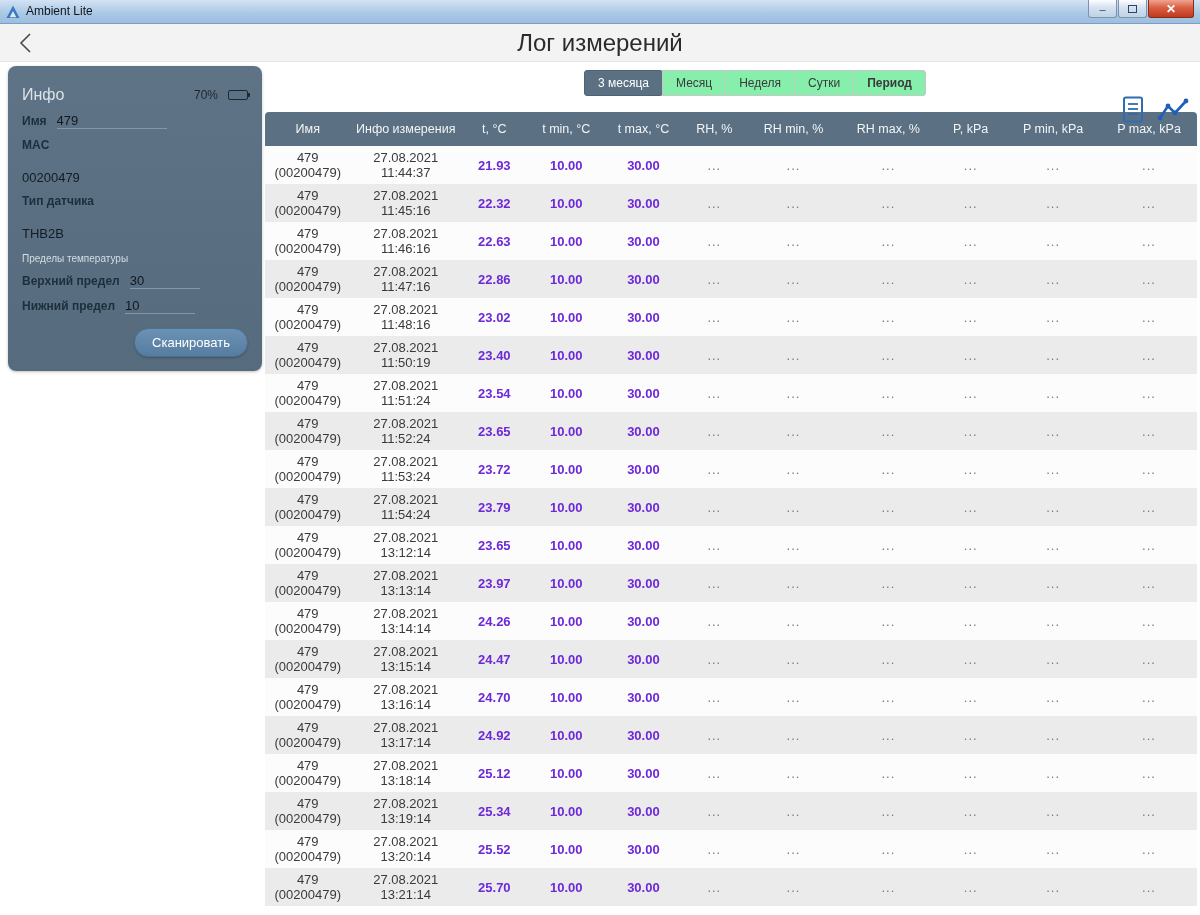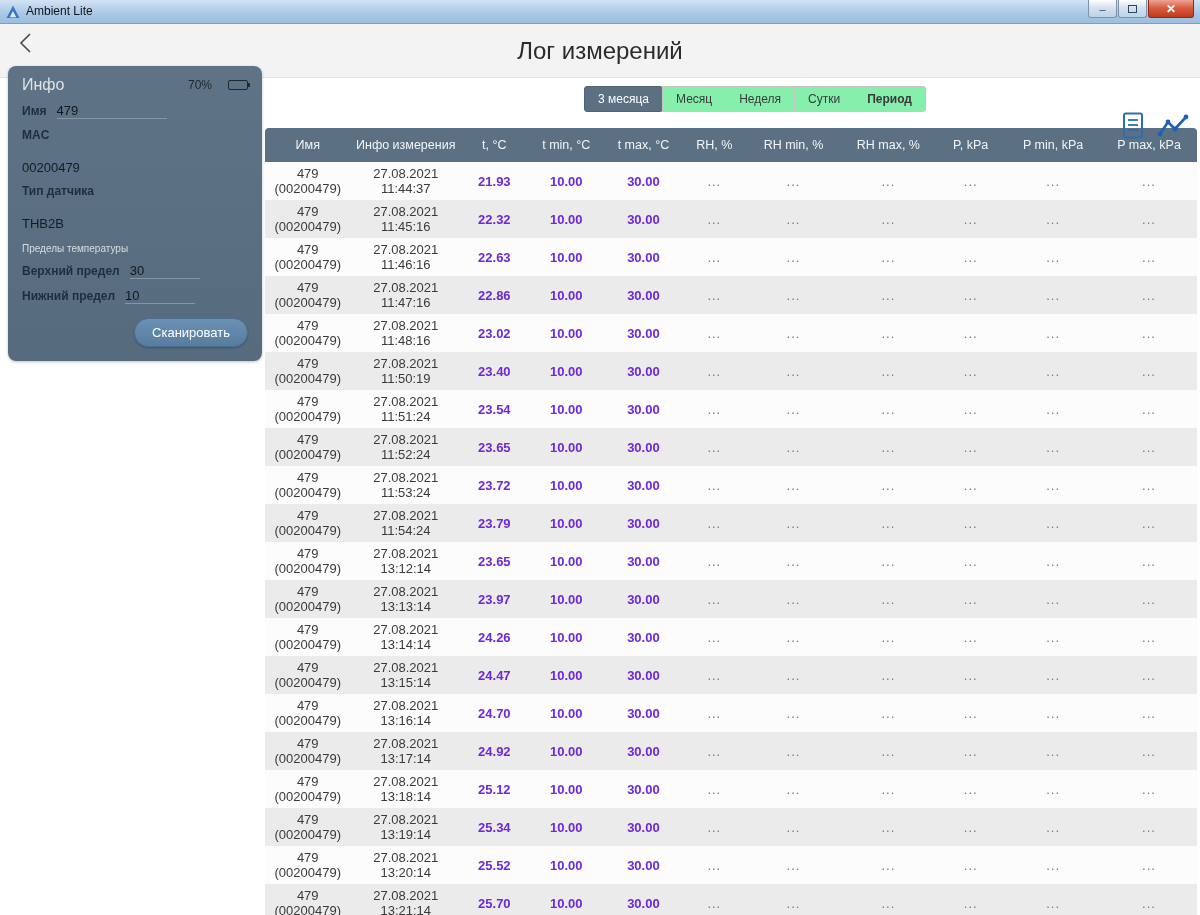--- a/index.html
+++ b/index.html
@@ -33,21 +33,21 @@
   .win-btn.min, .win-btn.max { width: 29px; }
   .win-btn.close {
     width: 46px;
     background: linear-gradient(#f0a492, #d95f43 45%, #c03a1e);
     border-color: #8e2a16; color: #fff; font-weight: bold; font-size: 12px;
   }
   .max-glyph { width: 9px; height: 8px; border: 1px solid #274763; display: inline-block; background: transparent; }
 
   
   .header {
-    height: 54px;
+    height: 38px;
     background: #f3f3f3;
     border-bottom: 1px solid #e4e4e4;
     position: relative;
     display: flex; align-items: center; justify-content: center;
   }
   .back-btn {
     position: absolute; left: 10px; top: 4px;
     width: 30px; height: 30px;
     background: transparent; border: none; cursor: pointer;
     display: flex; align-items: center; justify-content: center;
@@ -58,23 +58,23 @@
   .info-panel {
     position: absolute;
     left: 8px; top: 66px; width: 254px;
     background: linear-gradient(#5e7486, #566c7e);
     border-radius: 8px;
     padding: 10px 14px 14px 14px;
     color: #e3e8ec;
     box-shadow: 0 1px 3px rgba(0,0,0,.25);
     display: flex; flex-direction: column;
   }
-  .panel-head { display: flex; justify-content: space-between; align-items: center; }
+  .panel-head { display: flex; justify-content: space-between; align-items: center; margin-top: 10px; }
   .panel-title { font-size: 16px; color: #dde3e8; }
-  .battery-wrap { display: flex; align-items: center; gap: 16px; font-size: 12px; color: #20282f; }
+  .battery-wrap { display: flex; align-items: center; gap: 10px; font-size: 12px; color: #20282f; }
   .battery { width: 20px; height: 10px; border: 1px solid #20282f; border-radius: 2px; position: relative; padding: 1px; }
   .battery:after { content: ""; position: absolute; right: -3px; top: 2px; width: 2px; height: 4px; background: #20282f; border-radius: 0 1px 1px 0; }
   .battery-fill { height: 100%; width: 70%; background: #20282f; }
 
   .field-row { display: flex; align-items: baseline; margin-top: 9px; gap: 10px; }
   .field-label { font-size: 12px; font-weight: bold; color: #1d2e3c; white-space: nowrap; }
   .field-input {
     background: transparent; border: none; border-bottom: 1px solid #8397a5;
     color: #10181f; font-size: 13px; width: 110px; outline: none;
     font-family: "Liberation Sans", "DejaVu Sans", sans-serif;

